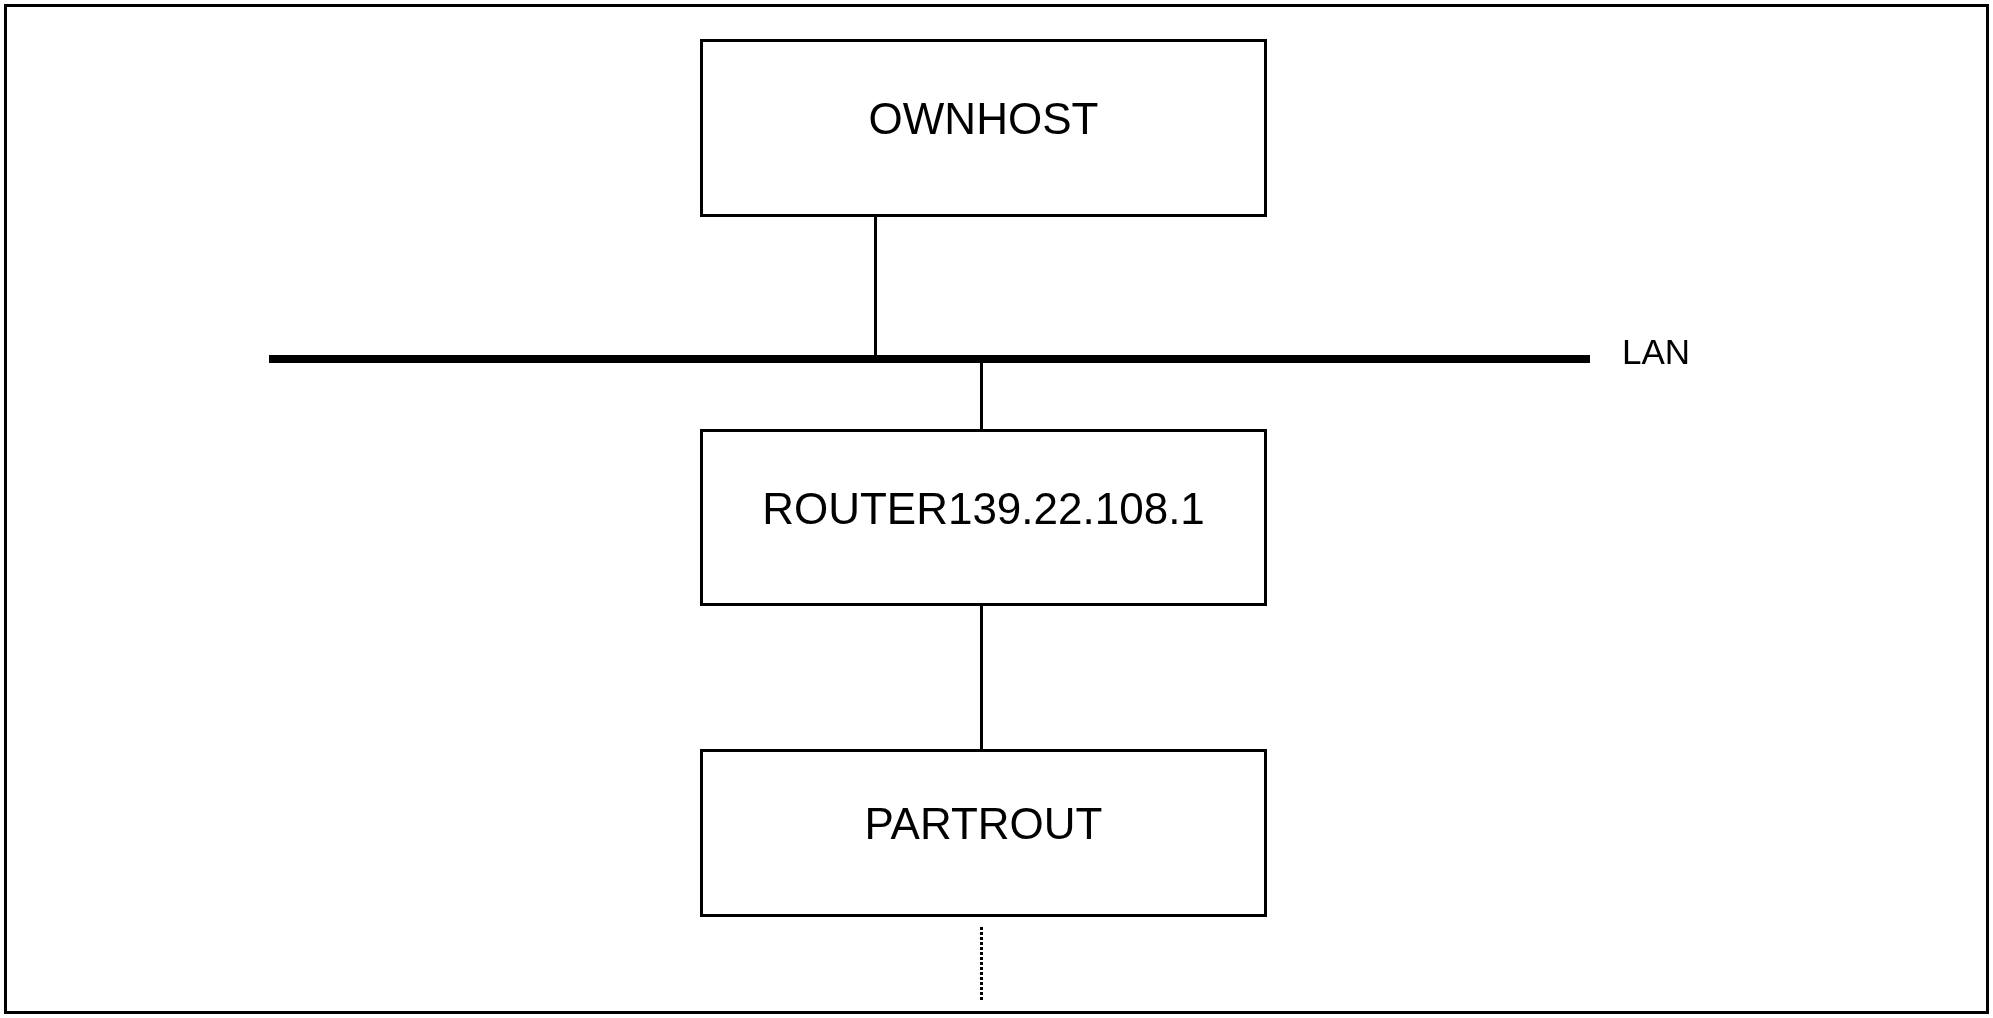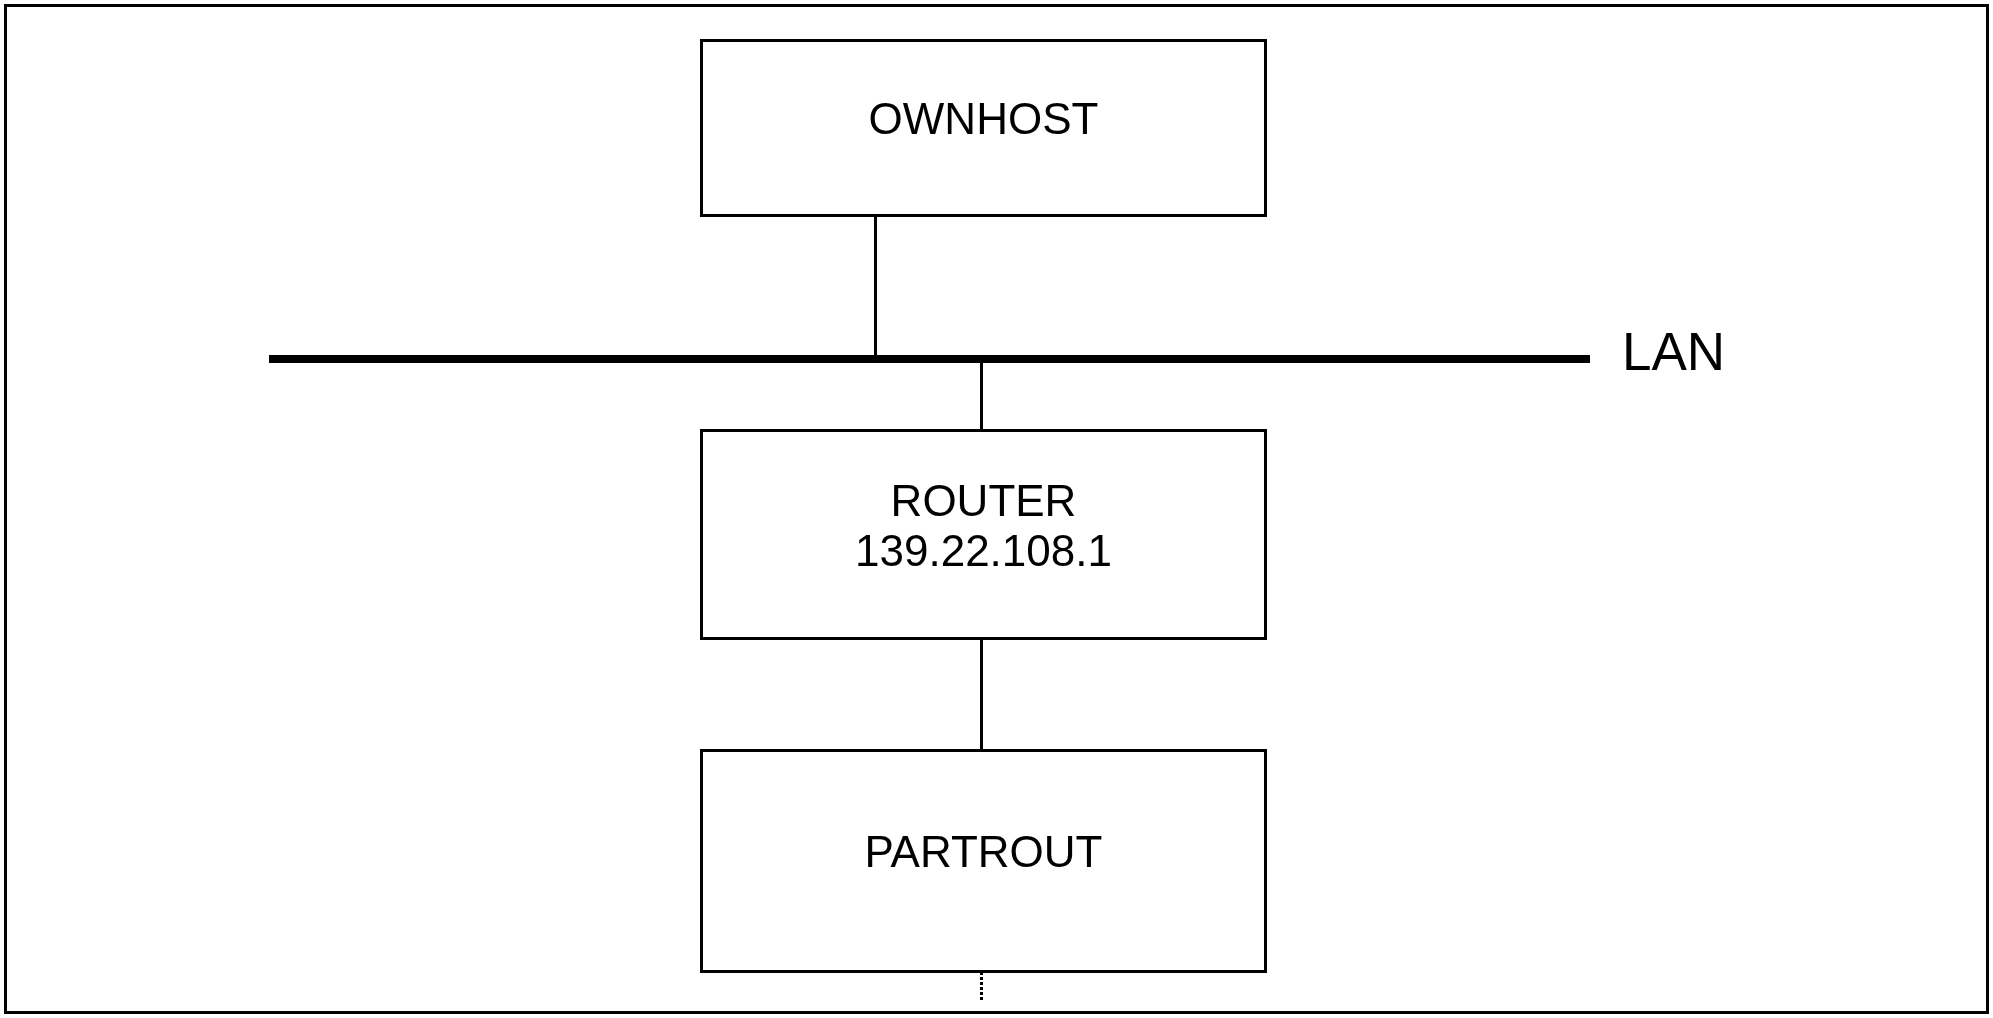--- a/index.html
+++ b/index.html
@@ -24,32 +24,32 @@
     border: 3px solid #000000;
   }
   .node {
     position: absolute;
     left: 700px;
     width: 567px;
     border: 3px solid #000000;
     box-sizing: border-box;
     background: #ffffff;
     display: flex;
-    flex-direction: column;
+    flex-direction: row;
     align-items: center;
     justify-content: center;
     padding-bottom: 18px;
     font-size: 44px;
     line-height: 50px;
     text-align: center;
     white-space: nowrap;
   }
   .node-ownhost  { top: 39px;  height: 178px; }
-  .node-router   { top: 429px; height: 211px; }
-  .node-partrout { top: 749px; height: 224px; }
+  .node-router   { top: 429px; height: 177px; }
+  .node-partrout { top: 749px; height: 168px; }
 
   .vline {
     position: absolute;
     width: 3px;
     background: #000000;
   }
   .conn-ownhost-lan     { left: 874px; top: 215px; height: 143px; }
   .conn-lan-router      { left: 980px; top: 361px; height: 70px;  }
   .conn-router-partrout { left: 980px; top: 604px; height: 147px; }
 
@@ -58,21 +58,21 @@
     left: 269px;
     top: 355px;
     width: 1321px;
     height: 8px;
     background: #000000;
   }
   .lan-label {
     position: absolute;
     left: 1622px;
     top: 327px;
-    font-size: 53px;
+    font-size: 35px;
     line-height: 50px;
     white-space: nowrap;
   }
   .dotted-line {
     position: absolute;
     left: 980px;
     top: 927px;
     width: 3px;
     height: 74px;
     background-image: repeating-linear-gradient(

